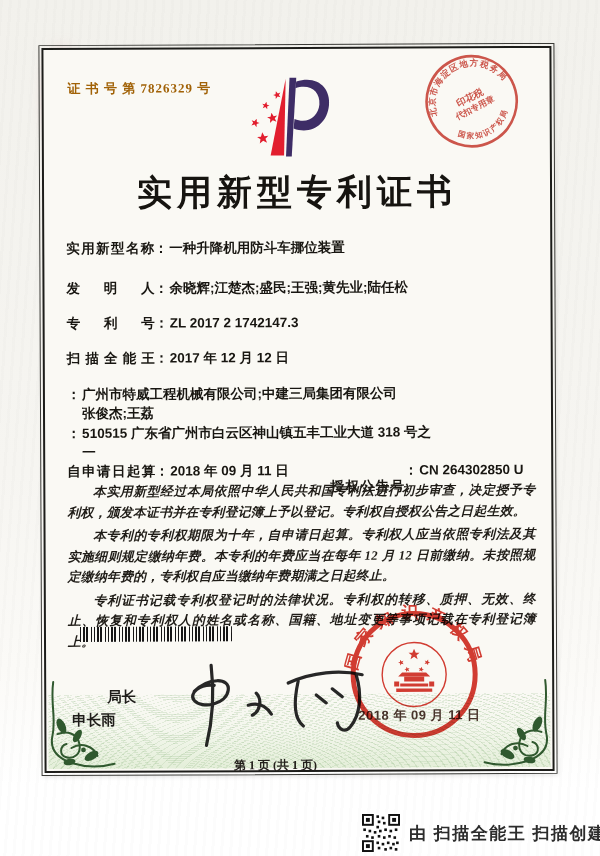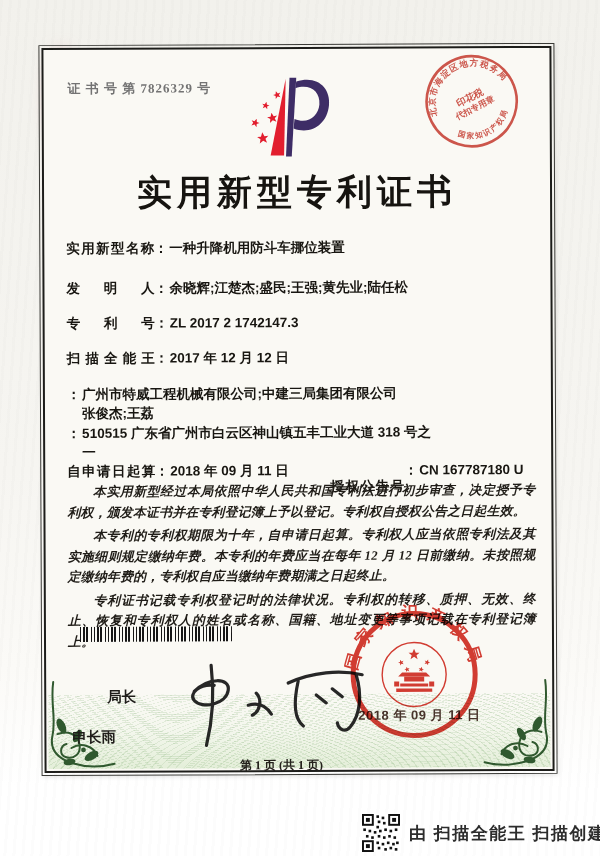--- a/index.html
+++ b/index.html
@@ -33,21 +33,21 @@
       repeating-radial-gradient(ellipse 140px 42px at 25% 115%,rgba(125,172,112,.20) 0 1.5px,transparent 1.5px 7px),
       repeating-radial-gradient(ellipse 180px 55px at 75% 125%,rgba(125,172,112,.16) 0 1.5px,transparent 1.5px 8px),
       linear-gradient(to top,rgba(206,228,190,.5),rgba(226,240,216,.22) 55%,transparent);
   }
   .ornament{position:absolute;bottom:1px;width:70px;height:92px;}
   .ornament.left{left:1px;}
   .ornament.right{right:1px;transform:scaleX(-1);}
   
   .cert-no{
     position:absolute;left:24px;top:30px;font-size:13px;font-weight:700;
-    letter-spacing:1px;color:#737373;
+    letter-spacing:1px;color:#a16207;
   }
   .tax-stamp{position:absolute;left:378px;top:3px;width:100px;height:100px;transform:rotate(-27deg);opacity:.85;}
   .logo{position:absolute;left:197px;top:18px;width:96px;height:100px;}
   .title{
     position:absolute;left:0;right:0;top:120px;text-align:center;
     font-size:35px;font-weight:600;letter-spacing:5px;color:#161410;
   }
   
   .row{position:absolute;left:22px;right:14px;display:flex;font-size:13.5px;font-weight:700;
        font-family:"Liberation Sans",sans-serif;color:#181611;line-height:19px;}
@@ -66,29 +66,29 @@
   
   .barcode{
     position:absolute;left:34px;top:577px;width:152px;height:15px;
     background:repeating-linear-gradient(90deg,
       #161616 0 1px,transparent 1px 3px,#161616 3px 5px,transparent 5px 6px,
       #161616 6px 8px,transparent 8px 11px,#161616 11px 12px,transparent 12px 14px);
   }
   .signer-title{position:absolute;left:26px;top:638px;font-size:14.5px;font-weight:700;
     font-family:"Liberation Sans",sans-serif;margin-left:35px;}
   .signer-name{position:absolute;left:26px;top:661px;font-size:14.5px;font-weight:700;
-    font-family:"Liberation Sans",sans-serif;margin-top:17px;}
+    font-family:"Liberation Sans",sans-serif;}
   .signature{position:absolute;left:118px;top:608px;width:218px;height:96px;}
   .seal{position:absolute;left:298px;top:556px;width:140px;height:140px;mix-blend-mode:multiply;opacity:.9;}
   .seal-date{
     position:absolute;left:312px;top:658px;width:160px;font-size:13px;font-weight:700;
     color:#47332a;font-family:"Liberation Sans",sans-serif;letter-spacing:.5px;z-index:0;
   }
   .page-info{
-    position:absolute;left:150px;top:708px;width:170px;text-align:center;
+    position:absolute;left:144px;top:708px;width:170px;text-align:center;
     font-size:12px;font-weight:700;color:#24211c;z-index:2;
   }
   
   .scan-credit{position:absolute;left:362px;top:814px;display:flex;align-items:center;}
   .qr{width:38px;height:38px;flex:none;}
   .scan-text{
     margin-left:9px;font-size:17px;font-weight:700;color:#2c2c2c;
     font-family:"Liberation Sans",sans-serif;letter-spacing:1.5px;white-space:nowrap;
   }
   svg text{font-family:"Liberation Sans",sans-serif;}
@@ -202,21 +202,21 @@
         <div>一</div>
       </span>
     </div>
     <div class="row" style="top:412px">
       <span class="lbl">自申请日起算</span>
       <span class="colon">：</span>
       <span class="val" style="flex:none;width:160px">2018 年 09 月 11 日</span>
       <span class="pair2">
         <span class="lbl">授权公告号</span>
         <span class="colon">：</span>
-        <span class="val">CN 167787180 U</span>
+        <span class="val">CN 264302850 U</span>
       </span>
     </div>
 
     <div class="paras">
       <p>本实用新型经过本局依照中华人民共和国专利法进行初步审查，决定授予专利权，颁发本证书并在专利登记簿上予以登记。专利权自授权公告之日起生效。</p>
       <p>本专利的专利权期限为十年，自申请日起算。专利权人应当依照专利法及其实施细则规定缴纳年费。本专利的年费应当在每年 12 月 12 日前缴纳。未按照规定缴纳年费的，专利权自应当缴纳年费期满之日起终止。</p>
       <p>专利证书记载专利权登记时的法律状况。专利权的转移、质押、无效、终止、恢复和专利权人的姓名或名称、国籍、地址变更等事项记载在专利登记簿上。</p>
     </div>
 
     <div class="barcode"></div>

